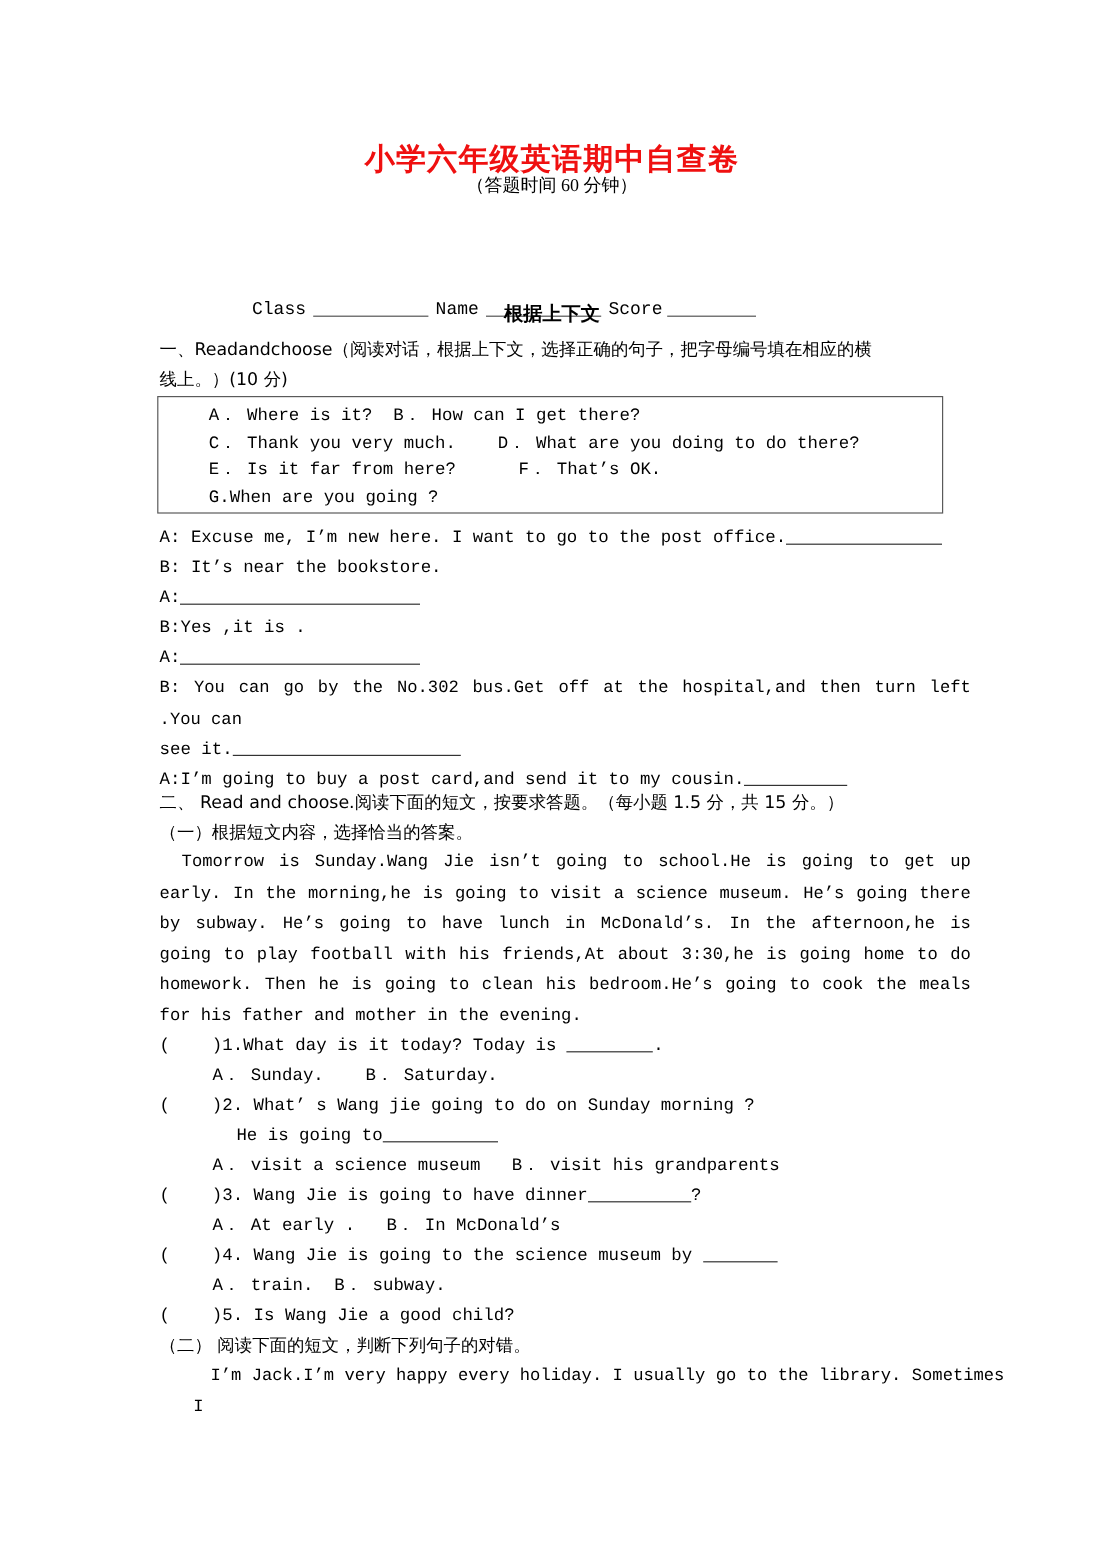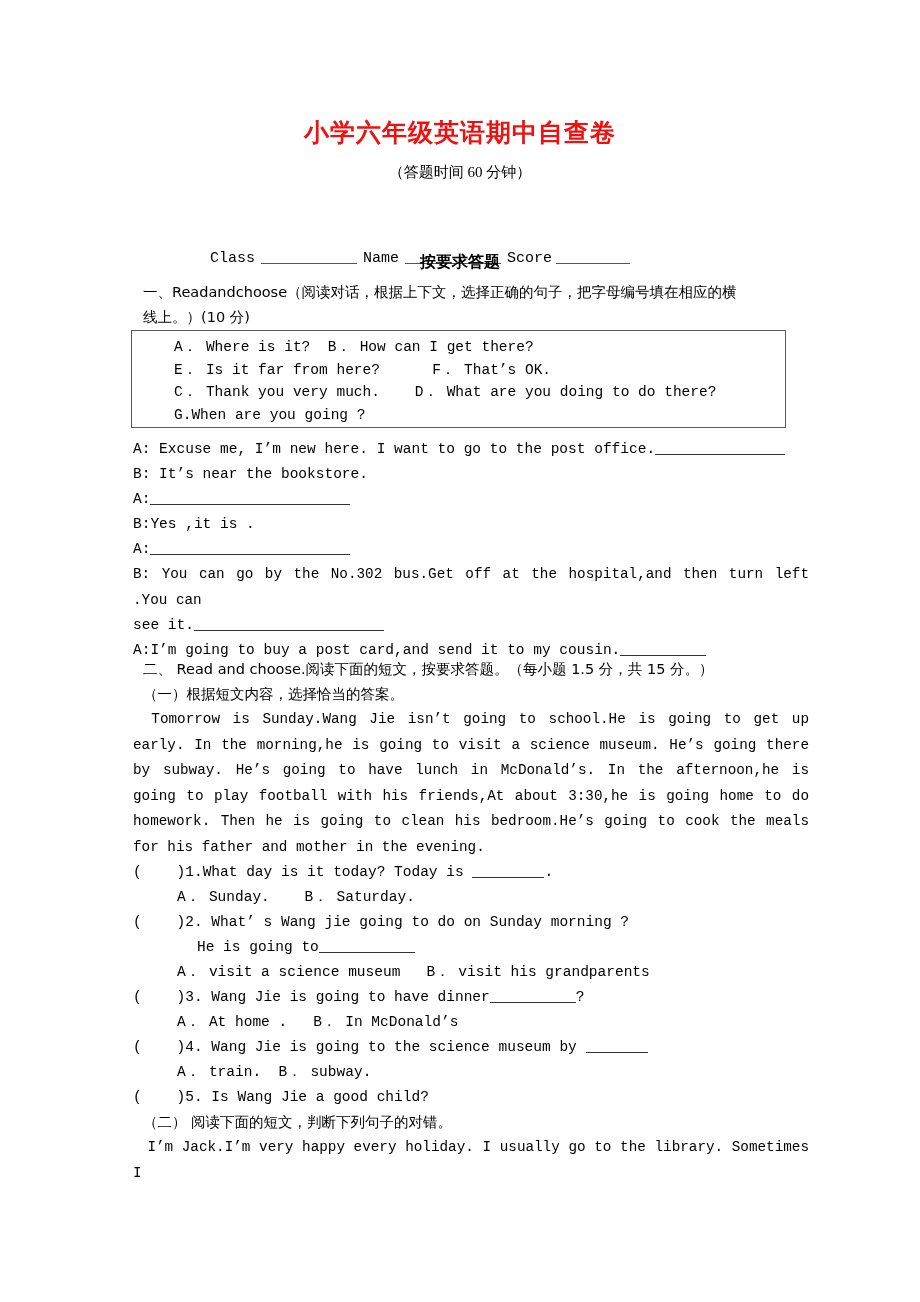--- a/index.html
+++ b/index.html
@@ -30,21 +30,21 @@
     text-align: center;
     font-family: "DejaVu Sans", "Liberation Sans", sans-serif;
     font-weight: bold;
     font-size: 25px;
     letter-spacing: 1px;
     color: #ef1010;
     white-space: nowrap;
   }
   .doc-subtitle {
     position: absolute;
-    left: 0; top: 163px;
+    left: 0; top: 145px;
     width: 920px;
     text-align: center;
     font-size: 15px;
     font-family: "Liberation Serif", "DejaVu Serif", serif;
   }
 
   
   .idline {
     position: absolute;
     left: 210px; top: 210px;
@@ -85,21 +85,20 @@
     left: 133px;
     top: 280px;
     width: 676px;
   }
   .cn-line {
     font-family: "DejaVu Sans", "Liberation Sans", sans-serif;
     font-size: 14.5px;
     line-height: 25px;
     text-align: justify;
     text-justify: inter-character;
-    margin-left: 10px;
   }
   .mono-line {
     font-family: "Liberation Mono", "DejaVu Sans Mono", monospace;
     font-size: 14.5px;
     line-height: 25px;
     white-space: pre-wrap;
   }
   .mono-justify {
     font-family: "Liberation Mono", "DejaVu Sans Mono", monospace;
     font-size: 14.3px;
@@ -150,31 +149,31 @@
 <div class="page">
 
   <div class="doc-title">小学六年级英语期中自查卷</div>
 
   <div class="doc-subtitle">（答题时间 60 分钟）</div>
 
   <div class="idline">
     <span>Class</span><span class="blank-long"></span><span>Name</span><span class="blank-long"></span><span>Score</span><span class="blank-short"></span>
   </div>
 
-  <div class="section-heading">按要求答题</div>
+  <div class="section-heading">根据上下文</div>
 
   <div class="flow" style="top:280px;">
     <div class="cn-line">一、Readandchoose（阅读对话，根据上下文，选择正确的句子，把字母编号填在相应的横</div>
     <div class="cn-line">线上。）(10 分)</div>
   </div>
 
   <div class="options-box">
     <div class="opt-row">A． Where is it?  B． How can I get there?</div>
+    <div class="opt-row">C． Thank you very much.    D． What are you doing to do there?</div>
     <div class="opt-row">E． Is it far from here?      F． That’s OK.</div>
-    <div class="opt-row">C． Thank you very much.    D． What are you doing to do there?</div>
     <div class="opt-row">G.When are you going ?</div>
   </div>
 
   <div class="flow" style="top:437px;">
 
     <div class="mono-line"><span>A: </span><span>Excuse me, I’m new here. I want to go to the post office.</span><span class="bl bl-w130"></span></div>
 
     <div class="mono-line"><span>B: </span><span>It’s near the bookstore.</span></div>
 
     <div class="mono-line"><span>A:</span><span class="bl bl-w200"></span></div>
@@ -200,25 +199,25 @@
     <div class="mono-justify" style="width:676px;">　Tomorrow is Sunday.Wang Jie isn’t going to school.He is going to get up early. In the morning,he is going to visit a science museum. He’s going there by subway. He’s going to have lunch in McDonald’s.  In the afternoon,he is going to play football with his friends,At about 3:30,he is going home to do homework. Then he is going to clean his bedroom.He’s going to cook the meals for his father and mother in the evening.</div>
 
     <div class="mono-line"><span>(    )1.</span><span>What day is it today? Today is </span><span class="bl bl-w72"></span><span>.</span></div>
     <div class="mono-line indent-2">A． Sunday.    B． Saturday.</div>
 
     <div class="mono-line"><span>(    )2.</span><span> What’ s Wang jie going to do on Sunday morning ?</span></div>
     <div class="mono-line indent-3"><span>He is going to</span><span class="bl bl-w96"></span></div>
     <div class="mono-line indent-2">A． visit a science museum   B． visit his grandparents</div>
 
     <div class="mono-line"><span>(    )3.</span><span> Wang Jie is going to have dinner</span><span class="bl bl-w86"></span><span>?</span></div>
-    <div class="mono-line indent-2">A． At home .   B． In McDonald’s</div>
+    <div class="mono-line indent-2">A． At early .   B． In McDonald’s</div>
 
     <div class="mono-line"><span>(    )4.</span><span> Wang Jie is going to the science museum by </span><span class="bl bl-w62"></span></div>
     <div class="mono-line indent-2">A． train.  B． subway.</div>
 
     <div class="mono-line"><span>(    )5.</span><span> Is Wang Jie a good child?</span></div>
 
     <div class="cn-line">（二） 阅读下面的短文，判断下列句子的对错。</div>
-    <div class="mono-justify" style="width:676px;">　I’m Jack.I’m very happy every holiday.  I usually go to the library. Sometimes I</div>
+    <div class="mono-justify" style="width:676px;margin-left:28px;">　I’m Jack.I’m very happy every holiday.  I usually go to the library. Sometimes I</div>
 
   </div>
 
 </div>
 
 </body></html>

